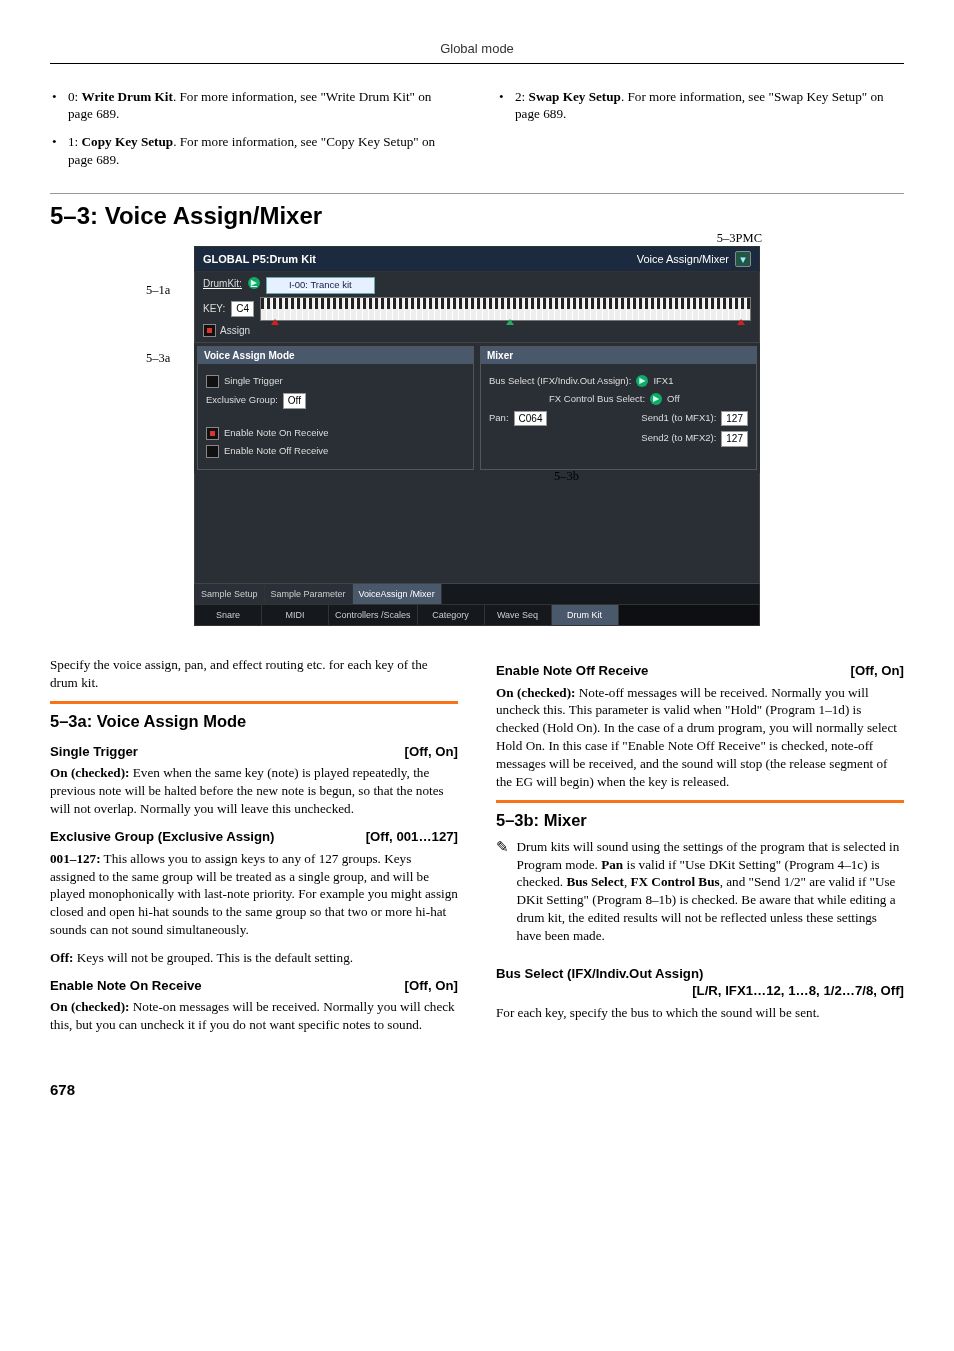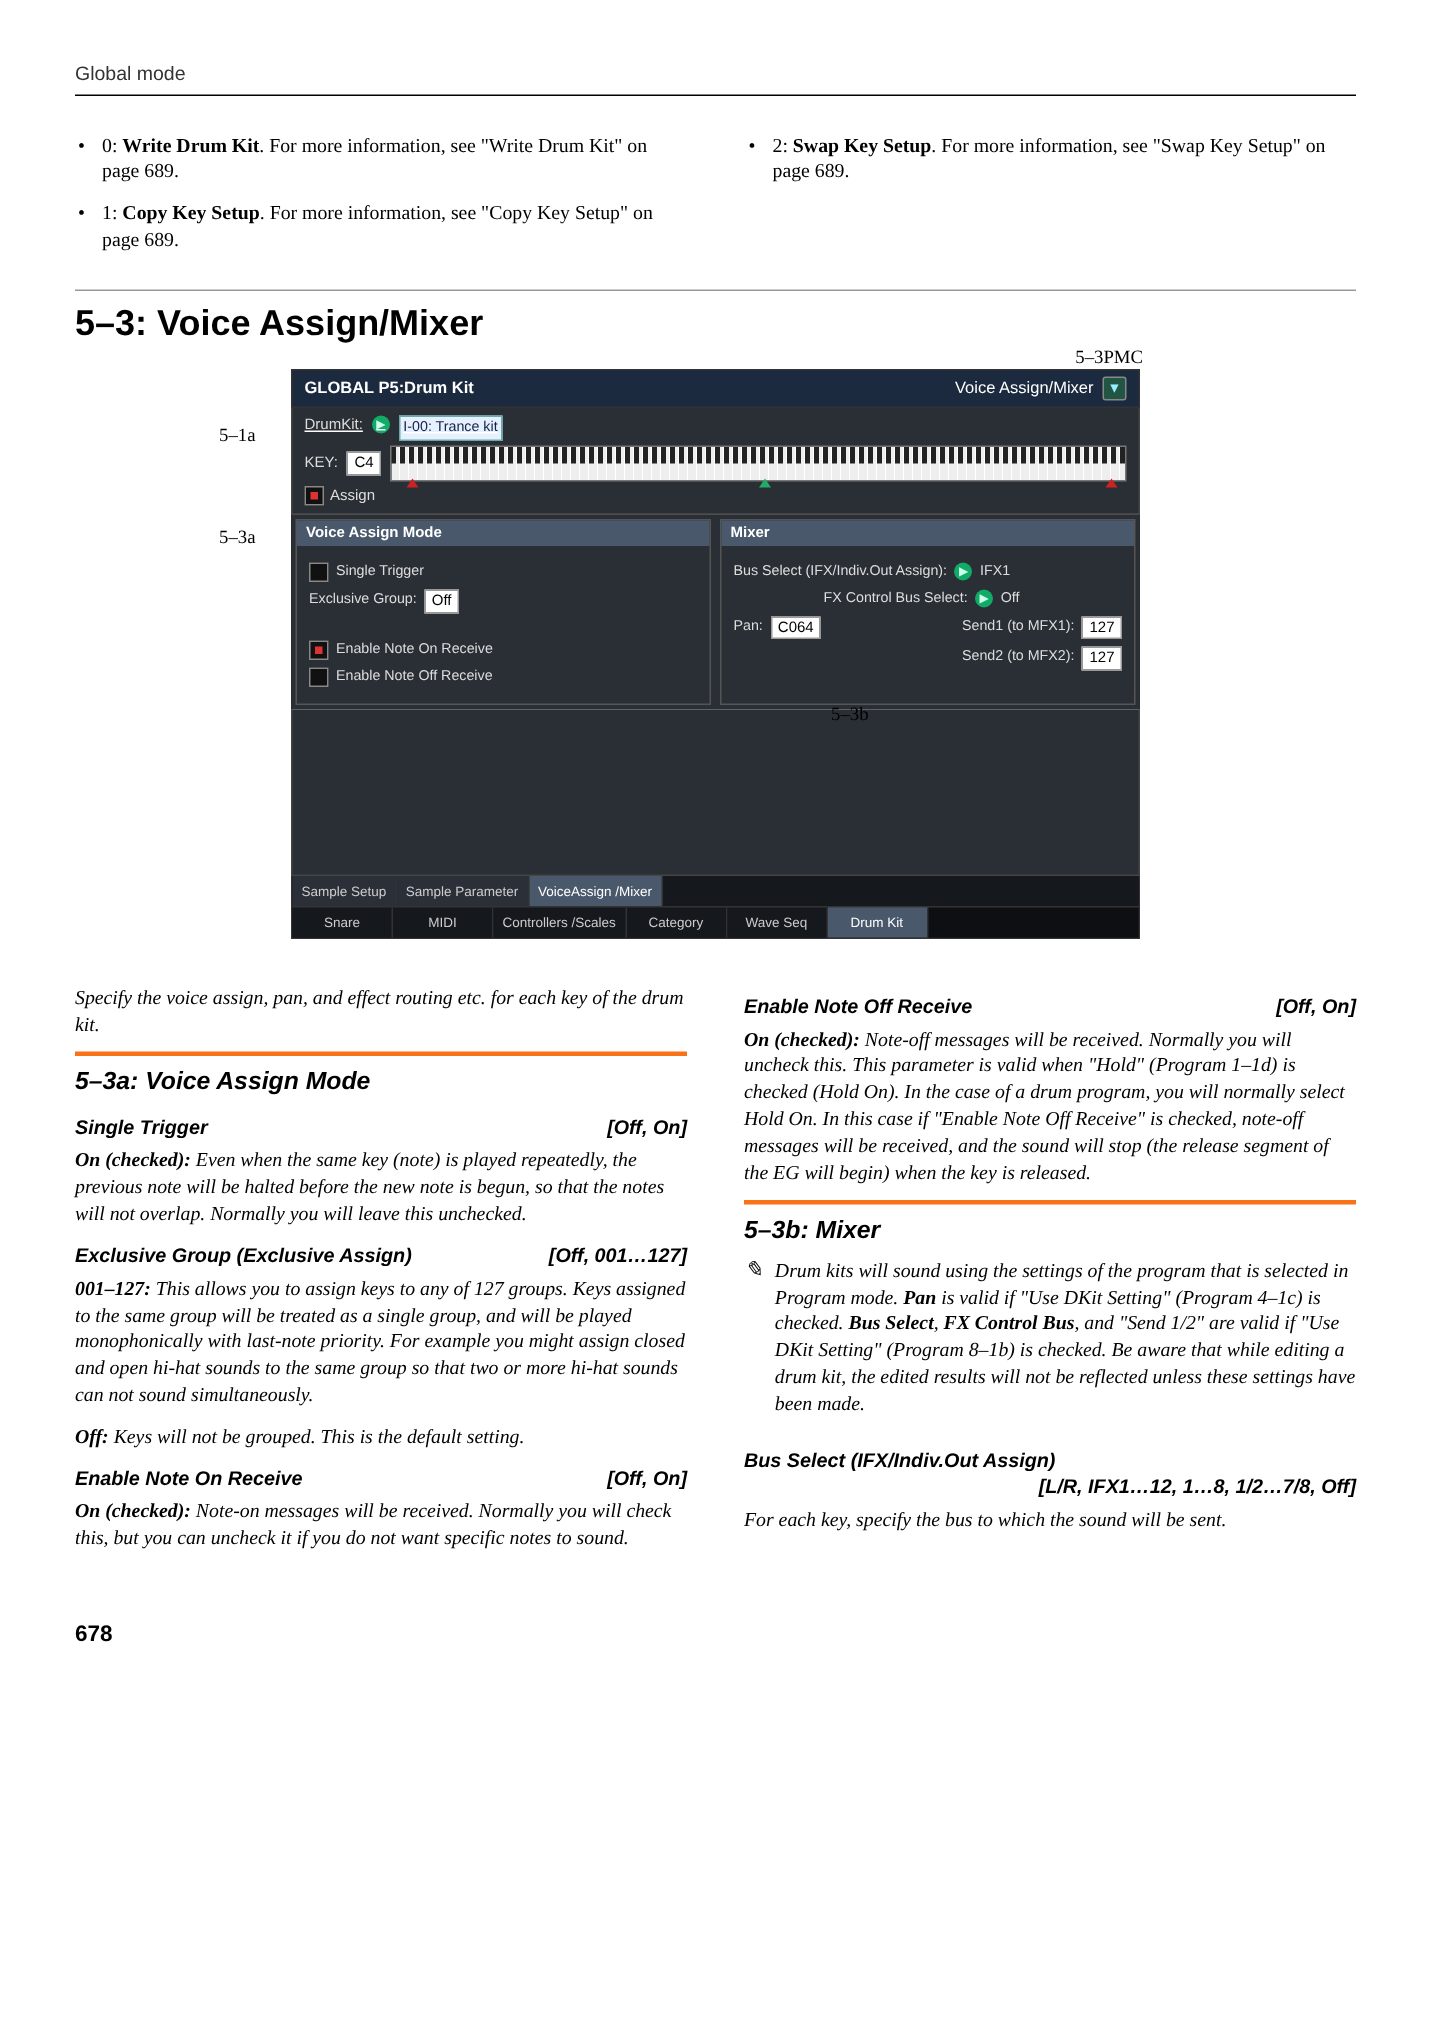--- a/index.html
+++ b/index.html
@@ -10,20 +10,21 @@
     font-size: 13.2px;
     line-height: 1.35;
   }
   .header {
     border-bottom: 1px solid #000;
     padding-bottom: 5px;
     margin-bottom: 24px;
     font-family: "Trebuchet MS", "Lucida Sans", Arial, sans-serif;
     font-size: 13px;
     color: #333;
+    text-align: center;
   }
   .page-bullets {
     display: flex;
     gap: 40px;
   }
   .page-bullets .col {
     flex: 1;
   }
   ul.bul {
     list-style: none;
@@ -92,21 +93,21 @@
     background: #2a2f36;
     border: 1px solid #444;
     border-top: 0;
     padding: 4px 8px;
   }
   .scr .drumkit-row {
     display:flex; align-items:flex-start; gap:6px; margin:1px 0;text-decoration:underline;
   }
   .scr .kv-label { color:#ddd; font-size:10px; }
   .scr .val-chip {
-    background:#e7f0ff; color:#124; border:1px solid #6aa; padding:1px 2px;
+    background:#e7f0ff; color:#124; border:1px solid #6aa; padding:1px 22px;
     font-size:9.5px;
   }
   .scr .play-icon {
     width:12px;height:12px;border-radius:50%;background:#1a6; display:inline-flex;
     align-items:center;justify-content:center;color:#cfe;font-size:8px;
   }
   .scr .key-row { display:flex; align-items:center; gap:6px; margin-top:3px;}
   .scr .key-box {
     background:#fff; color:#000; border:1px solid #999; padding:0 4px; font-size:10px;
   }
@@ -148,21 +149,21 @@
   }
   .scr .tab {
     border-right:1px solid #333; padding:4px 6px; font-size:9px; text-align:center;
     min-width:54px; background:#2b3038; color:#ccc;
     display:flex; align-items:center; justify-content:center;
   }
   .scr .tab.active { background:#49586b; color:#fff; }
   .scr .tab.dark { background:#15181d; }
   
   .body-cols {
-    display:flex; gap:38px;font-style:italic;
+    display:flex; gap:38px;
   }
   .body-cols .tc { flex:1; }
   h2.sub {
     font-family: "Trebuchet MS","Lucida Sans",Arial,sans-serif;
     font-size:16.5px; font-weight:bold; margin:10px 0 6px 0;
     border-top:3px solid #f97316; padding-top:6px;
   }
   .param-row {
     display:flex; justify-content:space-between; align-items:baseline;
     font-family:"Trebuchet MS","Lucida Sans",Arial,sans-serif; font-weight:bold;

